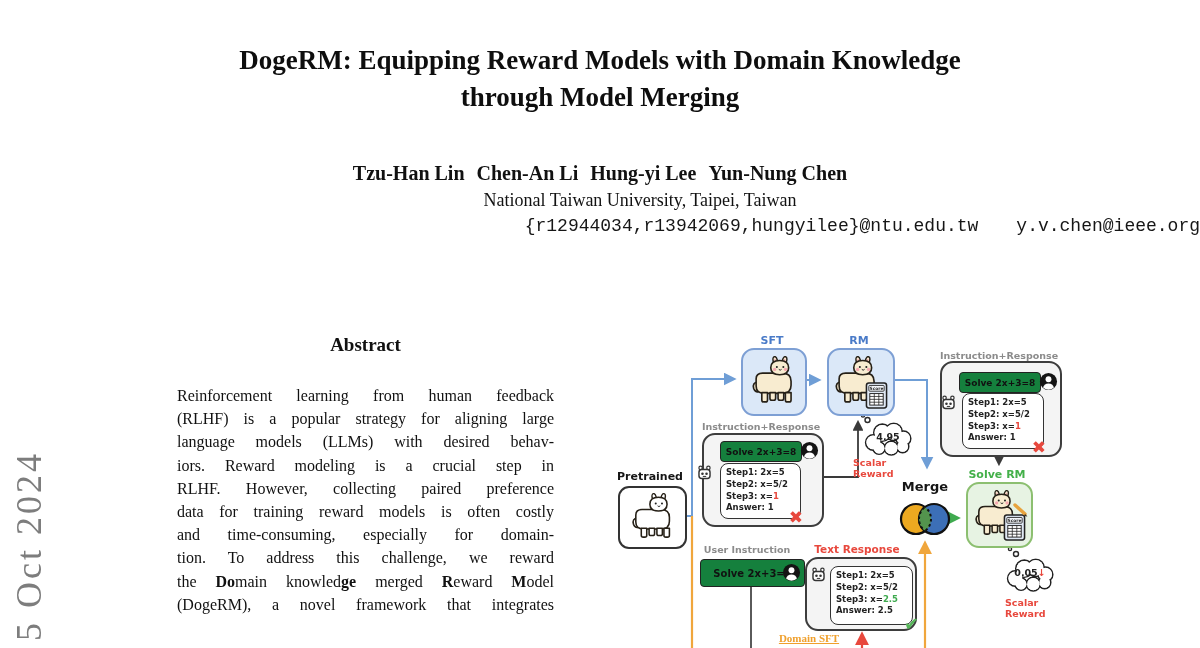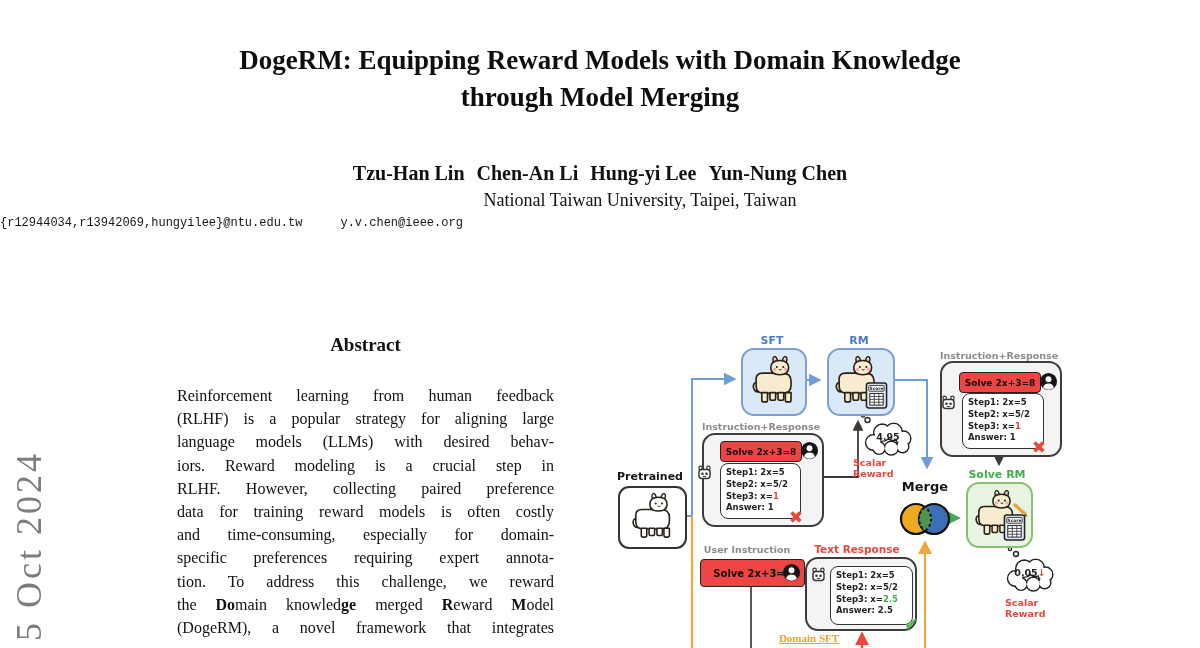--- a/index.html
+++ b/index.html
@@ -5,22 +5,22 @@
   html,body{margin:0;padding:0;background:#ffffff;}
   #page{position:relative;width:1200px;height:648px;background:#fff;overflow:hidden;
         font-family:"Liberation Serif",serif;color:#111;}
 
   
   .title{position:absolute;top:42px;left:0;width:1200px;text-align:center;
          font-weight:bold;font-size:27px;line-height:37px;color:#0e0e0e;}
   .authors{position:absolute;top:162px;left:0;width:1200px;display:flex;
            justify-content:center;gap:12px;font-weight:bold;font-size:20px;}
   .affiliation{position:absolute;top:190px;left:0;width:1200px;text-align:center;font-size:18px;padding-left:40px;}
-  .emails{position:absolute;top:216px;left:0;width:1200px;display:flex;justify-content:flex-start;
-          gap:38px;font-family:"Liberation Mono",monospace;font-size:12px;color:#161616;}
+  .emails{position:absolute;top:216px;left:0;width:1200px;display:flex;justify-content:flex-end;
+          gap:38px;font-family:"Liberation Mono",monospace;font-size:18px;color:#161616;}
 
   
   .watermark{position:absolute;left:8px;top:668px;transform-origin:0 0;transform:rotate(-90deg);
              font-family:"Liberation Serif",serif;font-size:36px;letter-spacing:3px;color:#7d7d7d;
              white-space:nowrap;}
 
   
   .abs-head{position:absolute;left:177px;top:334px;width:377px;text-align:center;
             font-weight:bold;font-size:19px;}
   .abs-body{position:absolute;left:177px;top:384px;width:377px;font-size:16px;}
@@ -41,21 +41,21 @@
   .lab-orange{font-size:11px;color:#f0a02d;text-decoration:underline;font-family:Liberation Serif, serif;}
   .scalar{position:absolute;transform:translateX(-50%);width:52px;text-align:left;
           font-weight:bold;font-size:9.5px;line-height:11px;color:#e8483d;}
 
   .modelbox{position:absolute;border-radius:13px;display:flex;align-items:center;justify-content:center;}
   .box-blue{background:#dbe8f8;border:2px solid #7d9fd4;}
   .box-green{background:#e7f3e3;border:2px solid #8cbf70;}
   .box-white{background:#ffffff;border:2px solid #333;border-radius:11px;}
 
   .graybox{position:absolute;background:#f4f4f4;border:2px solid #3d3d3d;border-radius:13px;}
-  .pill{position:absolute;background:#ef4444;border:1.7px solid #222;border-radius:4px;
+  .pill{position:absolute;background:#15803d;border:1.7px solid #222;border-radius:4px;
         display:flex;align-items:center;justify-content:center;
         font-weight:bold;font-size:9px;color:#111;white-space:nowrap;}
   .steps{position:absolute;background:#fff;border:1.6px solid #333;border-radius:8px;
          padding:3px 0 0 5px;font-weight:bold;font-size:8.5px;line-height:11.8px;color:#222;
          white-space:nowrap;}
   .val-red{color:#e8483d;}
   .val-green{color:#3faa4f;}
   .mark-x{position:absolute;right:-3px;bottom:-8px;font-size:17px;line-height:17px;
           color:#e8483d;font-weight:bold;font-family:"DejaVu Sans",sans-serif;}
   .mark-check{position:absolute;right:-7px;bottom:-9px;font-size:18px;line-height:18px;
@@ -161,21 +161,20 @@
 
   <div class="abs-head">Abstract</div>
   <div class="abs-body">
       <div class="abs-line"><span>Reinforcement learning from human feedback</span></div>
       <div class="abs-line"><span>(RLHF) is a popular strategy for aligning large</span></div>
       <div class="abs-line"><span>language models (LLMs) with desired behav-</span></div>
       <div class="abs-line"><span>iors. Reward modeling is a crucial step in</span></div>
       <div class="abs-line"><span>RLHF. However, collecting paired preference</span></div>
       <div class="abs-line"><span>data for training reward models is often costly</span></div>
       <div class="abs-line"><span>and time-consuming, especially for domain-</span></div>
-      <div class="abs-line"><span>specific preferences requiring expert annota-</span></div>
       <div class="abs-line"><span>tion. To address this challenge, we reward</span></div>
       <div class="abs-line"><span>the </span><b>Do</b><span>main knowled</span><b>ge</b><span> merged </span><b>R</b><span>eward </span><b>M</b><span>odel</span></div>
       <div class="abs-line"><span>(DogeRM), a novel framework that integrates</span></div>
     </div>
 
   <div class="figure">
 
     <svg class="connectors" width="615" height="318" viewBox="0 0 615 318">
       <defs>
         <marker id="mBlue" viewBox="0 0 10 10" refX="8" refY="5" markerWidth="6.5" markerHeight="6.5" orient="auto-start-reverse">

